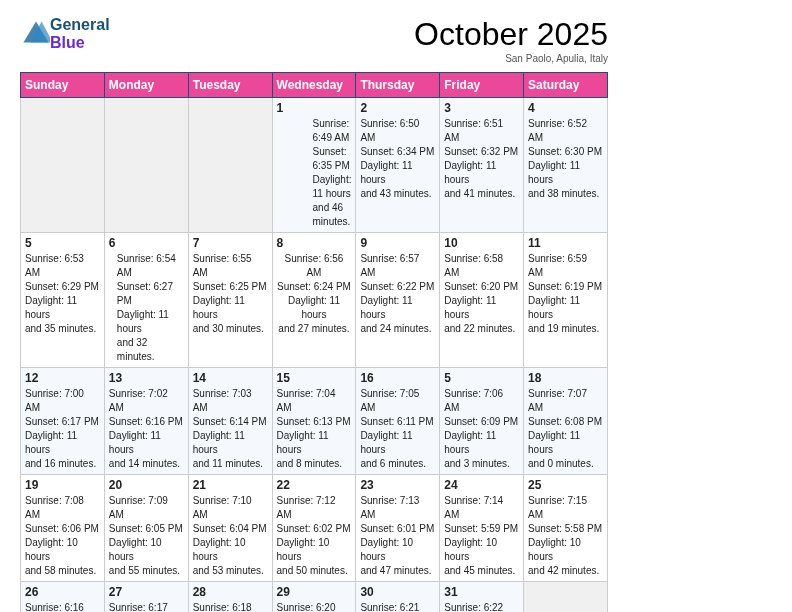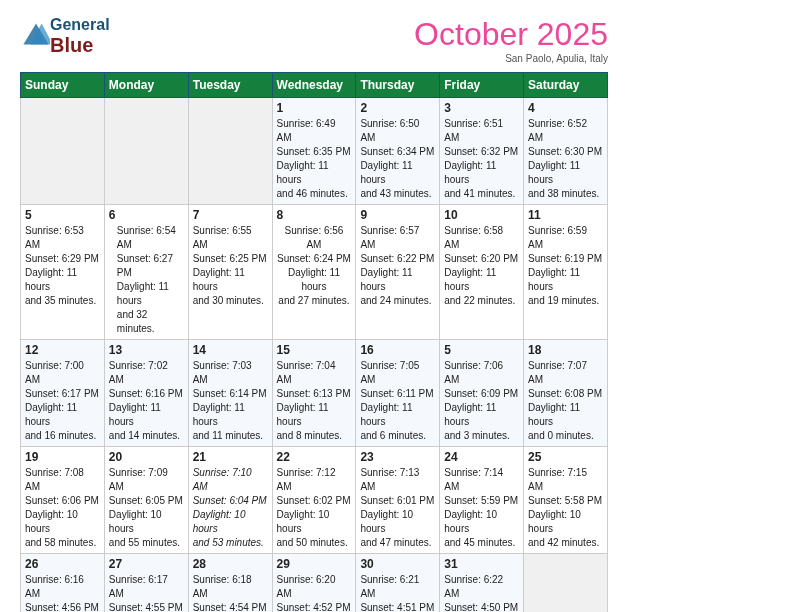--- a/index.html
+++ b/index.html
@@ -31,35 +31,35 @@
       width: 28px;
       height: 24px;
       margin-left: 2px;
     }
     .title-block {
       text-align: right;
     }
     .month-title {
       font-size: 32px;
       font-weight: normal;
-      color: #ec4899;
+      color: #000000;
     }
     .location {
       font-size: 10px;
       color: #555;
     }
     .calendar {
       flex: 1;
       border: 1px solid #ccc;
       border-collapse: collapse;
       width: 100%;
       table-layout: fixed;
     }
     .calendar th {
-      background: #15803d;
+      background: #ec4899;
       color: #fff;
       font-size: 12px;
       font-weight: bold;
       padding: 5px 4px;
       text-align: left;
       border: 1px solid #1a5276;
     }
     .calendar td {
       border: 1px solid #ccc;
       vertical-align: top;
@@ -97,21 +97,21 @@
   <div class="header">
     <div class="logo">
       <div>
         <svg class="logo-icon" viewBox="0 0 40 34">
           <polygon points="20,2 38,32 2,32" fill="#2471a3" opacity="0.85"></polygon>
           <polygon points="28,2 44,32 12,32" fill="#2e86c1" opacity="0.7"></polygon>
         </svg>
       </div>
       <div>
         <div style="font-size:16px;font-weight:bold;color:#1a5276;line-height:1.1;">General</div>
-        <div style="font-size:20px;font-weight:bold;color:#7f1d1d;line-height:1.1;">Blue</div>
+        <div style="font-size:16px;font-weight:bold;color:#6d28d9;line-height:1.1;">Blue</div>
       </div>
     </div>
     <div class="title-block">
       <div class="month-title">October 2025</div>
       <div class="location">San Paolo, Apulia, Italy</div>
     </div>
   </div>
 
   <table class="calendar">
     <thead>
@@ -125,21 +125,21 @@
           <th>Saturday</th>
         </tr>
     </thead>
     <tbody id="calendar-body">
         <tr>
           <td class="empty"></td>
           <td class="empty"></td>
           <td class="empty"></td>
           <td>
             <span class="day-num">1</span>
-            <div class="day-info" style="white-space: pre-line;">Sunrise: 6:49 AM
+            <div class="day-info" style="white-space: pre-line; margin-left: 36px;">Sunrise: 6:49 AM
 Sunset: 6:35 PM
 Daylight: 11 hours
 and 46 minutes.</div>
           </td>
           <td>
             <span class="day-num">2</span>
             <div class="day-info" style="white-space: pre-line;">Sunrise: 6:50 AM
 Sunset: 6:34 PM
 Daylight: 11 hours
 and 43 minutes.</div>
@@ -271,21 +271,21 @@
           </td>
           <td>
             <span class="day-num">20</span>
             <div class="day-info" style="white-space: pre-line;">Sunrise: 7:09 AM
 Sunset: 6:05 PM
 Daylight: 10 hours
 and 55 minutes.</div>
           </td>
           <td>
             <span class="day-num">21</span>
-            <div class="day-info" style="white-space: pre-line; font-style: italic;">Sunrise: 7:10 AM
+            <div class="day-info" style="white-space: pre-line;">Sunrise: 7:10 AM
 Sunset: 6:04 PM
 Daylight: 10 hours
 and 53 minutes.</div>
           </td>
           <td>
             <span class="day-num">22</span>
             <div class="day-info" style="white-space: pre-line;">Sunrise: 7:12 AM
 Sunset: 6:02 PM
 Daylight: 10 hours
 and 50 minutes.</div>

